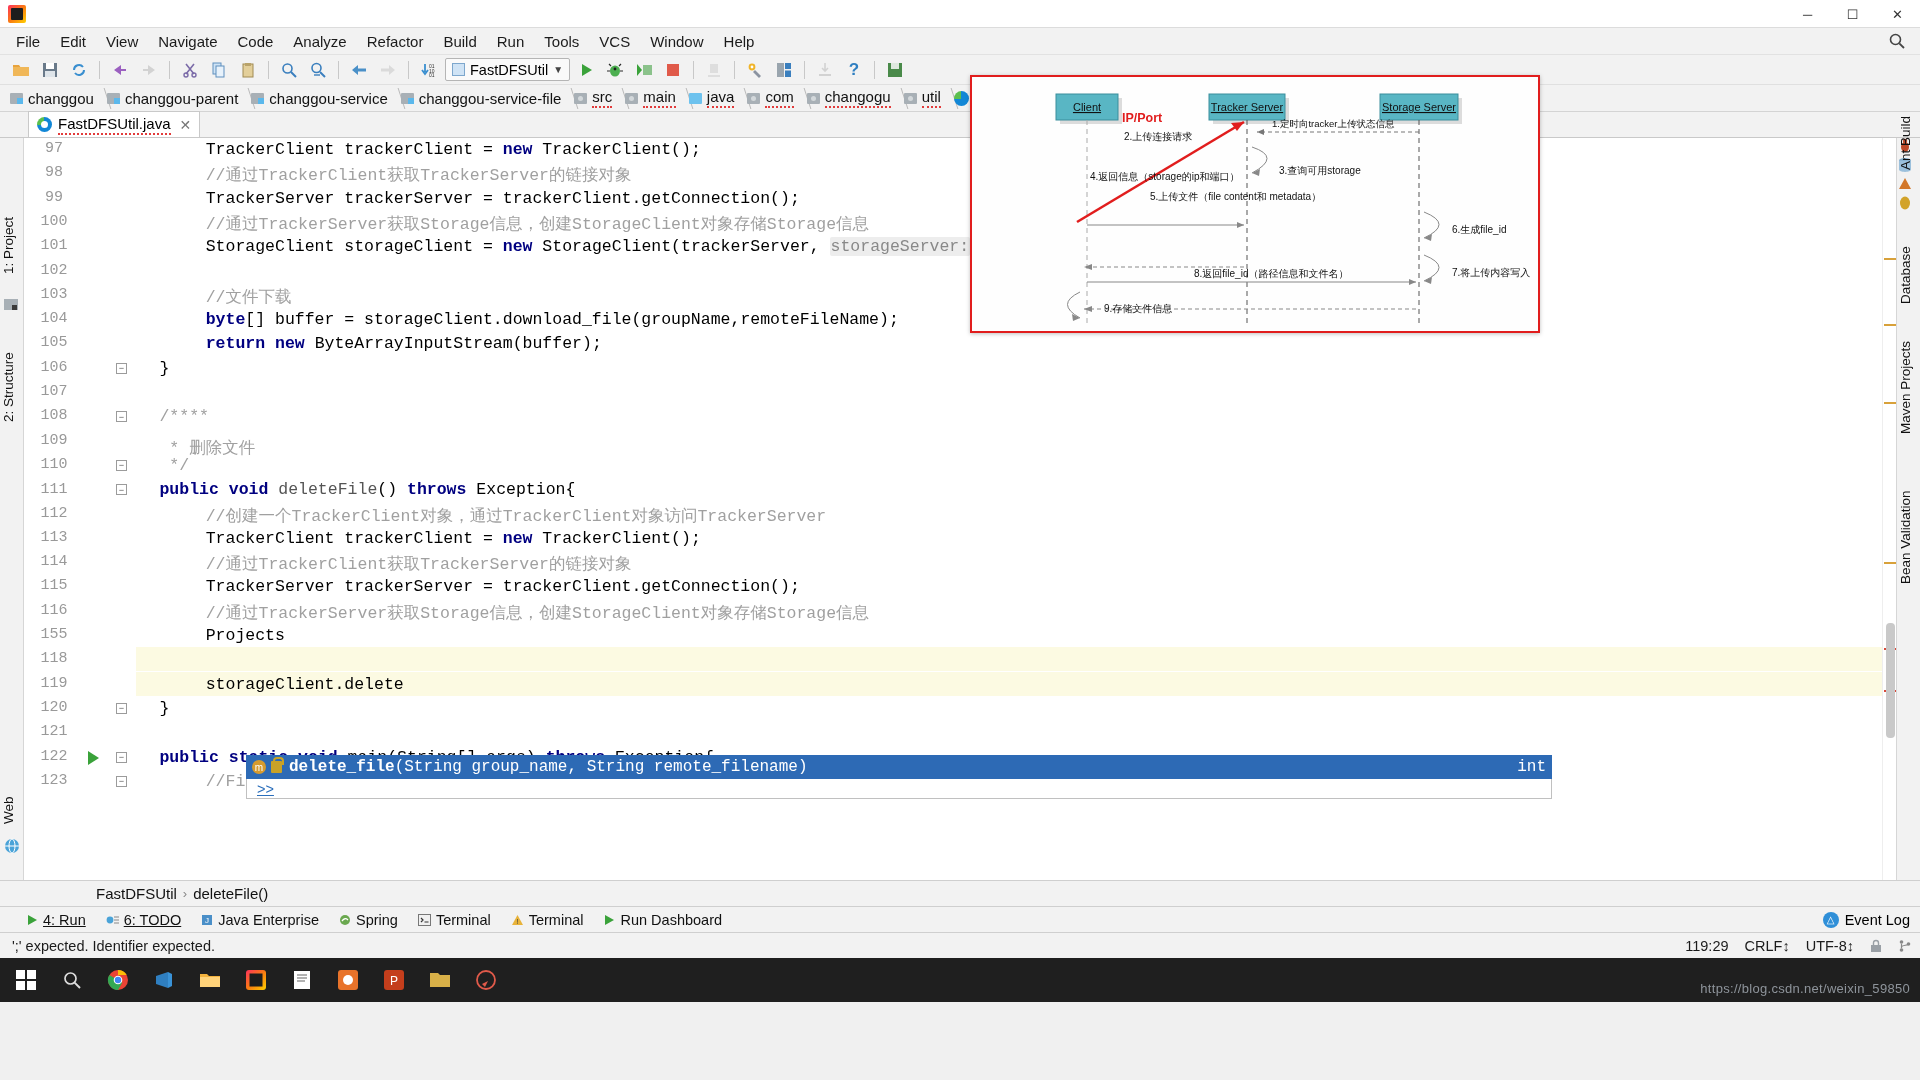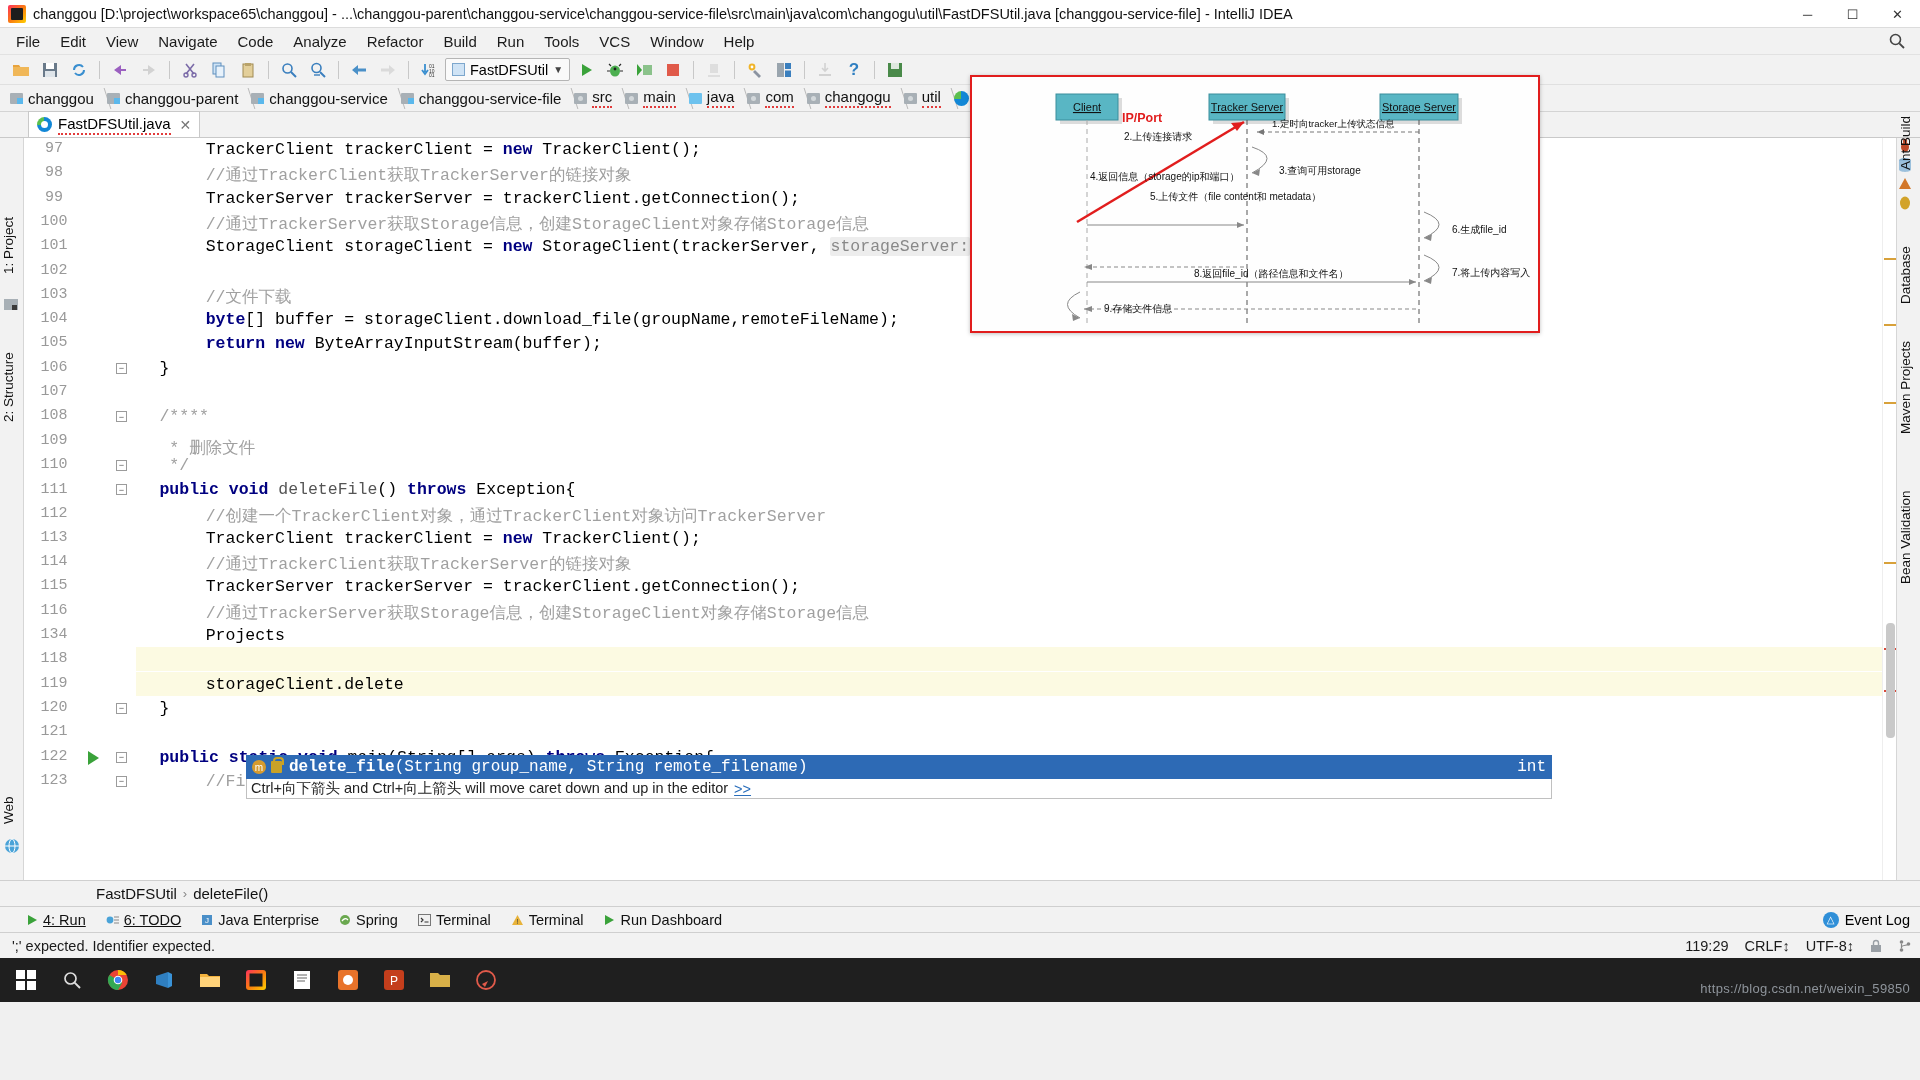--- a/index.html
+++ b/index.html
@@ -172,21 +172,20 @@
   .wmw{display:grid;grid-template-columns:9px 9px;grid-template-rows:9px 9px;gap:2px;}
   .watermark{position:absolute;right:10px;bottom:6px;color:#8e949b;font-size:13px;letter-spacing:.3px;}
 </style>
 </head>
 <body>
 
 <div class="app">
 
   <div class="titlebar">
     <div class="ij-logo"></div>
-    <div class="title-text">changgou [D:\project\workspace65\changgou] - ...\changgou-parent\changgou-service\changgou-service-file\src\main\java\com\changogu\util\FastDFSUtil.java [changgou-service-file] - IntelliJ IDEA</div>
     <div class="win-btns">
       <div class="win-btn">─</div>
       <div class="win-btn">☐</div>
       <div class="win-btn close">✕</div>
     </div>
   </div>
 
   <div class="menubar">
     <div class="menu-item">File</div>
     <div class="menu-item">Edit</div>
@@ -452,21 +451,21 @@
           <div class="lnum" style="top: 245px;">107</div>
           <div class="lnum" style="top: 269.3px;">108</div>
           <div class="lnum" style="top: 293.6px;">109</div>
           <div class="lnum" style="top: 317.9px;">110</div>
           <div class="lnum" style="top: 343px;">111</div>
           <div class="lnum" style="top: 366.5px;">112</div>
           <div class="lnum" style="top: 390.8px;">113</div>
           <div class="lnum" style="top: 415.1px;">114</div>
           <div class="lnum" style="top: 439.4px;">115</div>
           <div class="lnum" style="top: 463.7px;">116</div>
-          <div class="lnum" style="top: 488px;">134</div>
+          <div class="lnum" style="top: 488px;">155</div>
           <div class="lnum" style="top: 512.3px;">118</div>
           <div class="lnum" style="top: 536.6px;">119</div>
           <div class="lnum" style="top: 560.9px;">120</div>
           <div class="lnum" style="top: 585.2px;">121</div>
           <div class="lnum" style="top: 609.5px;">122</div>
           <div class="lnum" style="top: 633.8px;">123</div>
           <div class="foldmark" style="top: 224.7px;">−</div>
           <div class="foldmark" style="top: 273.3px;">−</div>
           <div class="foldmark" style="top: 321.9px;">−</div>
           <div class="foldmark" style="top: 346.2px;">−</div>
@@ -548,21 +547,20 @@
 
     <div class="acpopup">
       <div class="acrow">
         <span class="mico">m</span>
         <span class="lock"></span>
         <span class="mname">delete_file</span>
         <span>(String group_name, String remote_filename)</span>
         <span class="ret">int</span>
       </div>
       <div class="achint">
-        <span>Ctrl+向下箭头 and Ctrl+向上箭头 will move caret down and up in the editor</span>
         <a href="#">&gt;&gt;</a>
       </div>
     </div>
 
   </div>
 
   <div class="diagram">
     <svg width="566" height="254" viewBox="0 0 566 254">
       <rect x="0" y="0" width="566" height="254" fill="#fefefe"></rect>
 

